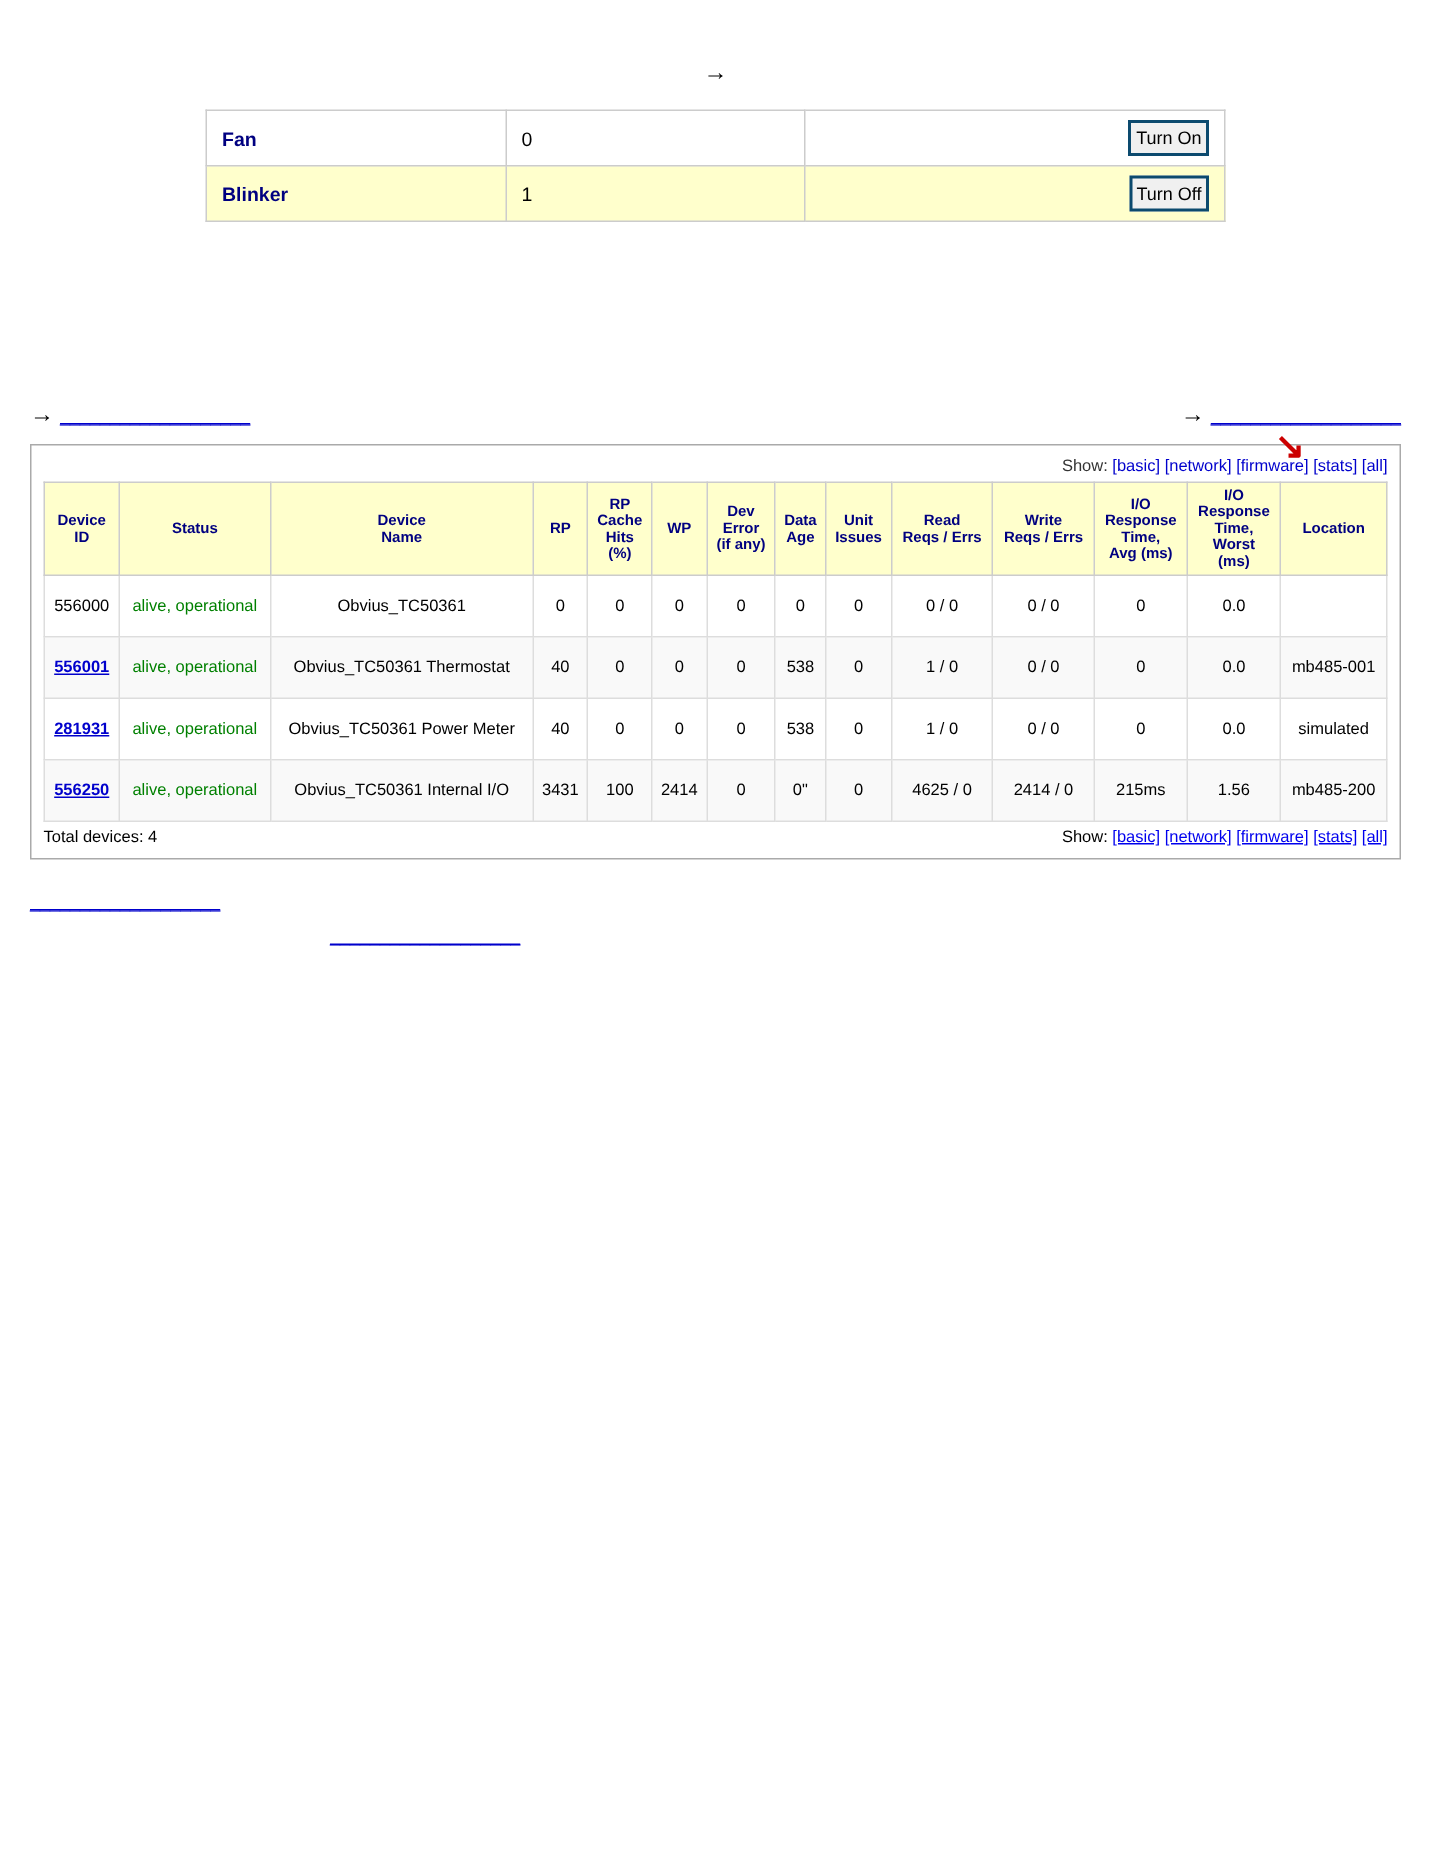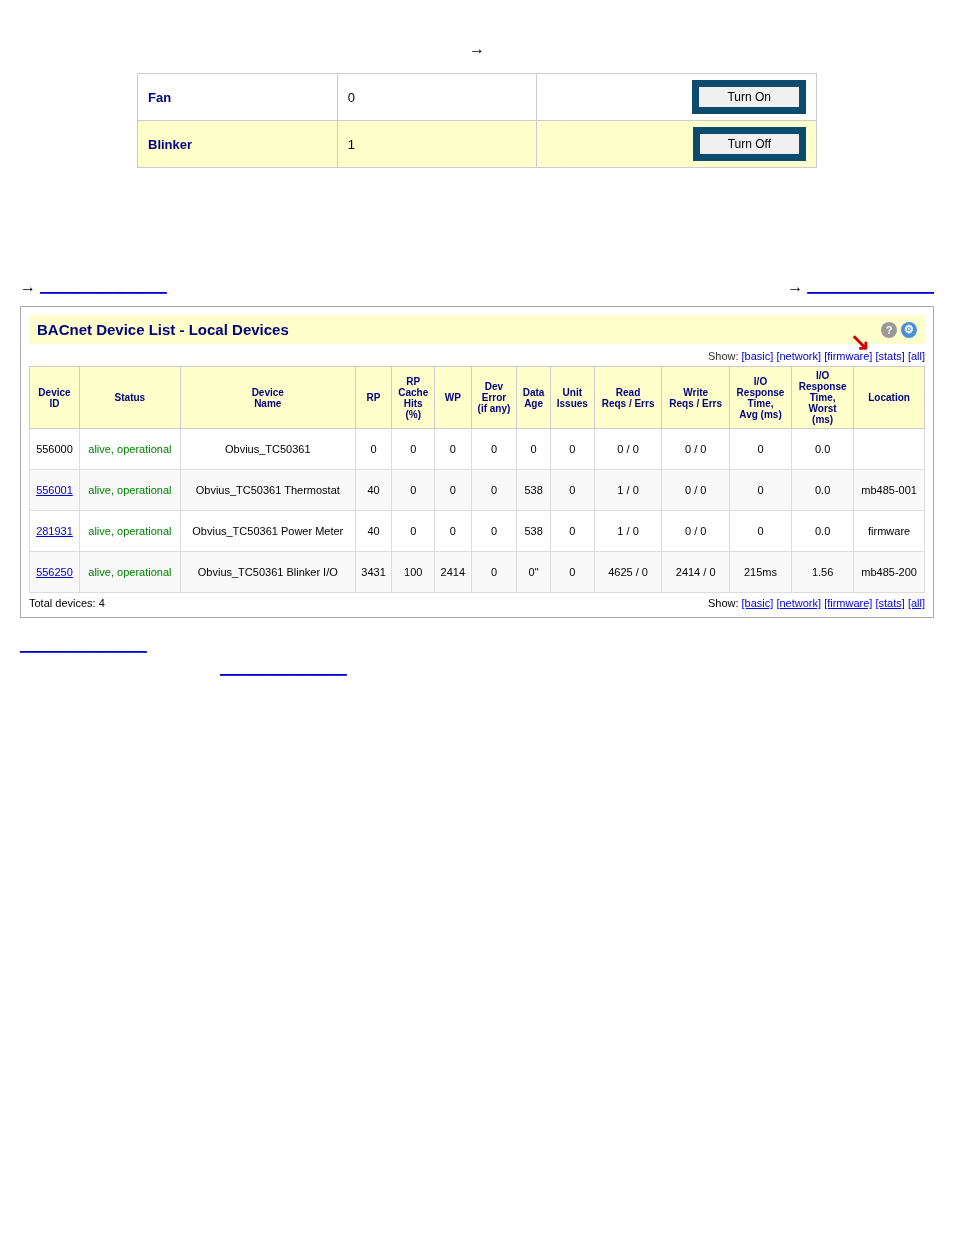--- a/index.html
+++ b/index.html
@@ -15,21 +15,21 @@
       color: #000;
     }
     .top-arrow {
       text-align: center;
       margin: 20px 0 15px 0;
     }
     
     .control-table {
       border: 1px solid #999;
       width: 680px;
-      margin: 0 auto 20px auto;
+      margin: 0 auto 30px auto;
       border-collapse: collapse;
     }
     .control-table tr:first-child {
       background: #fff;
     }
     .control-table tr:nth-child(2) {
       background: #fef9c3;
     }
     .control-table td {
       padding: 6px 10px;
@@ -41,22 +41,22 @@
       width: 200px;
     }
     .control-table .value-cell {
       width: 200px;
     }
     .control-table .action-cell {
       text-align: right;
       width: 280px;
     }
     .ctrl-btn {
-      padding: 3px 28px;
-      border: 7px solid #0c4a6e;
+      padding: 3px 3px;
+      border: 2px solid #0c4a6e;
       background: #f0f0f0;
       cursor: pointer;
       font-size: 12px;
     }
     
     .spacer { height: 30px; }
     
     .arrow-links-row {
       display: flex;
       justify-content: space-between;
@@ -154,20 +154,21 @@
     .device-table td {
       padding: 14px 4px;
       border: 1px solid #ddd;
       text-align: center;
     }
     .device-table tr:nth-child(even) td { background: #f9f9f9; }
     .device-link {
       color: #0000cc;
       text-decoration: underline;
       cursor: pointer;
+      font-weight: bold;
     }
     .status-alive { color: green; text-align: center; }
     .highlight-row td { background: #ffffcc !important; }
     .total-row {
       font-size: 11px;
       display: flex;
       justify-content: space-between;
       margin-top: 4px;
       gap: 28px;
     }
@@ -221,27 +222,20 @@
     <span class="arrow-symbol">→</span>
     <span class="arrow-link">___________________</span>
   </div>
   <div class="arrow-link-right">
     <span class="arrow-symbol">→</span>
     <span class="arrow-link">___________________</span>
   </div>
 </div>
 
 <div class="bacnet-section">
-  <div class="bacnet-header">
-    <span class="bacnet-title">BACnet Device List - Local Devices</span>
-    <div class="bacnet-icons">
-      <span class="icon-circle icon-help">?</span>
-      <span class="icon-circle icon-settings">⚙</span>
-    </div>
-  </div>
 
   <div class="show-links">
     <div class="arrow-indicator" style="color:#cc0000; font-size:24px; position:absolute; right:55px; top:-22px; font-weight:bold;">↘</div>
     <span class="show-links-top">Show: </span>
     <a href="#">[basic]</a>
     <a href="#">[network]</a>
     <a href="#">[firmware]</a>
     <a href="#">[stats]</a>
     <a href="#">[all]</a>
   </div>
@@ -305,26 +299,26 @@
           <td><span>40</span></td>
           <td><span>0</span></td>
           <td><span>0</span></td>
           <td><span>0</span></td>
           <td><span>538</span></td>
           <td><span>0</span></td>
           <td><span>1 / 0</span></td>
           <td><span>0 / 0</span></td>
           <td><span>0</span></td>
           <td><span>0.0</span></td>
-          <td><span>firmware</span></td>
+          <td><span>simulated</span></td>
         </tr>
         <tr>
           <td><a href="#" class="device-link">556250</a></td>
           <td><span class="status-alive">alive, operational</span></td>
-          <td><span>Obvius_TC50361 Blinker I/O</span></td>
+          <td><span>Obvius_TC50361 Internal I/O</span></td>
           <td><span>3431</span></td>
           <td><span>100</span></td>
           <td><span>2414</span></td>
           <td><span>0</span></td>
           <td><span>0"</span></td>
           <td><span>0</span></td>
           <td><span>4625 / 0</span></td>
           <td><span>2414 / 0</span></td>
           <td><span>215ms</span></td>
           <td><span>1.56</span></td>

